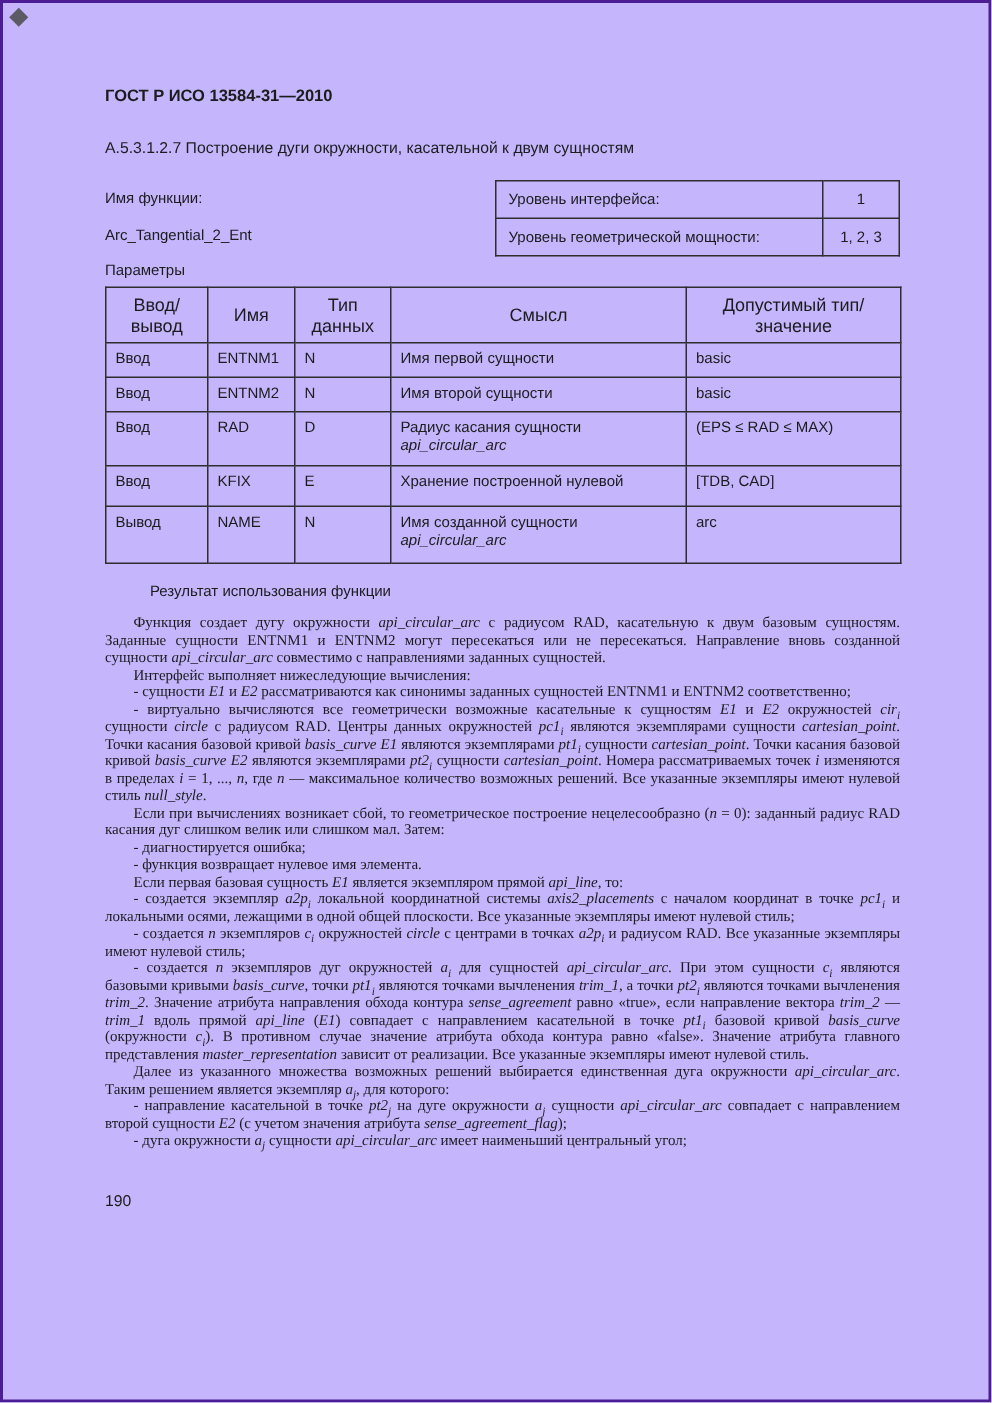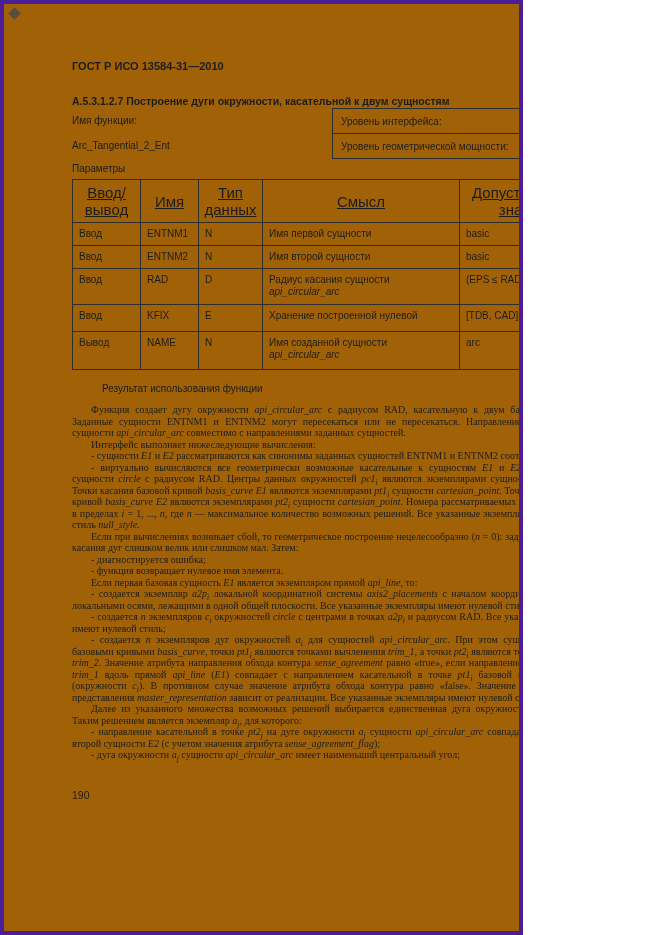--- a/index.html
+++ b/index.html
@@ -1,22 +1,22 @@
 <!DOCTYPE html>
 <html lang="ru"><head>
 <meta charset="utf-8">
 <style>
   html, body { margin: 0; padding: 0; background: #ffffff; }
   .page {
     position: relative;
-    width: 523px;
+    width: 661px;
     height: 935px;
     box-sizing: border-box;
-    background: #a16207;
-    border: 4px solid #4c1d95;
+    background: #c4b5fd;
+    border: 2px solid #4c1d95;
     font-family: "Liberation Sans", sans-serif;
     color: #1c1c1c;
     overflow: hidden;
   }
   .corner-artifact {
     position: absolute;
     left: 6px; top: 5px;
     width: 9px; height: 9px;
     background: #4a4a4a;
     transform: rotate(45deg);
@@ -30,21 +30,21 @@
   }
   .doc-code {
     font-size: 11px;
     font-weight: bold;
     line-height: 13px;
     margin-bottom: 22px;
   }
   .section-title {
     font-size: 10.5px;
     line-height: 13px;
-    font-weight: bold;
+    margin-bottom: 14px;
   }
   .func-block {
     display: flex;
     justify-content: space-between;
     align-items: flex-start;
     margin-bottom: 4px;
   }
   .func-left { font-size: 10px; }
   .func-left .cellline {
     height: 25px;
@@ -74,26 +74,25 @@
   }
   table.params {
     border-collapse: collapse;
     table-layout: fixed;
     width: 530px;
     font-size: 10px;
   }
   table.params th, table.params td { border: 1px solid #2e2e2e; }
   table.params th {
     font-weight: normal;
-    font-size: 15px;
+    font-size: 12px;
     text-align: center;
     vertical-align: middle;
     padding: 4px 3px;
     height: 24px;
-    text-decoration: underline;
   }
   table.params td {
     vertical-align: top;
     text-align: left;
     padding: 5px 6px;
     line-height: 12px;
   }
   table.params tbody tr:nth-child(1) { height: 23px; }
   table.params tbody tr:nth-child(2) { height: 23px; }
   table.params tbody tr:nth-child(3) { height: 36px; }

